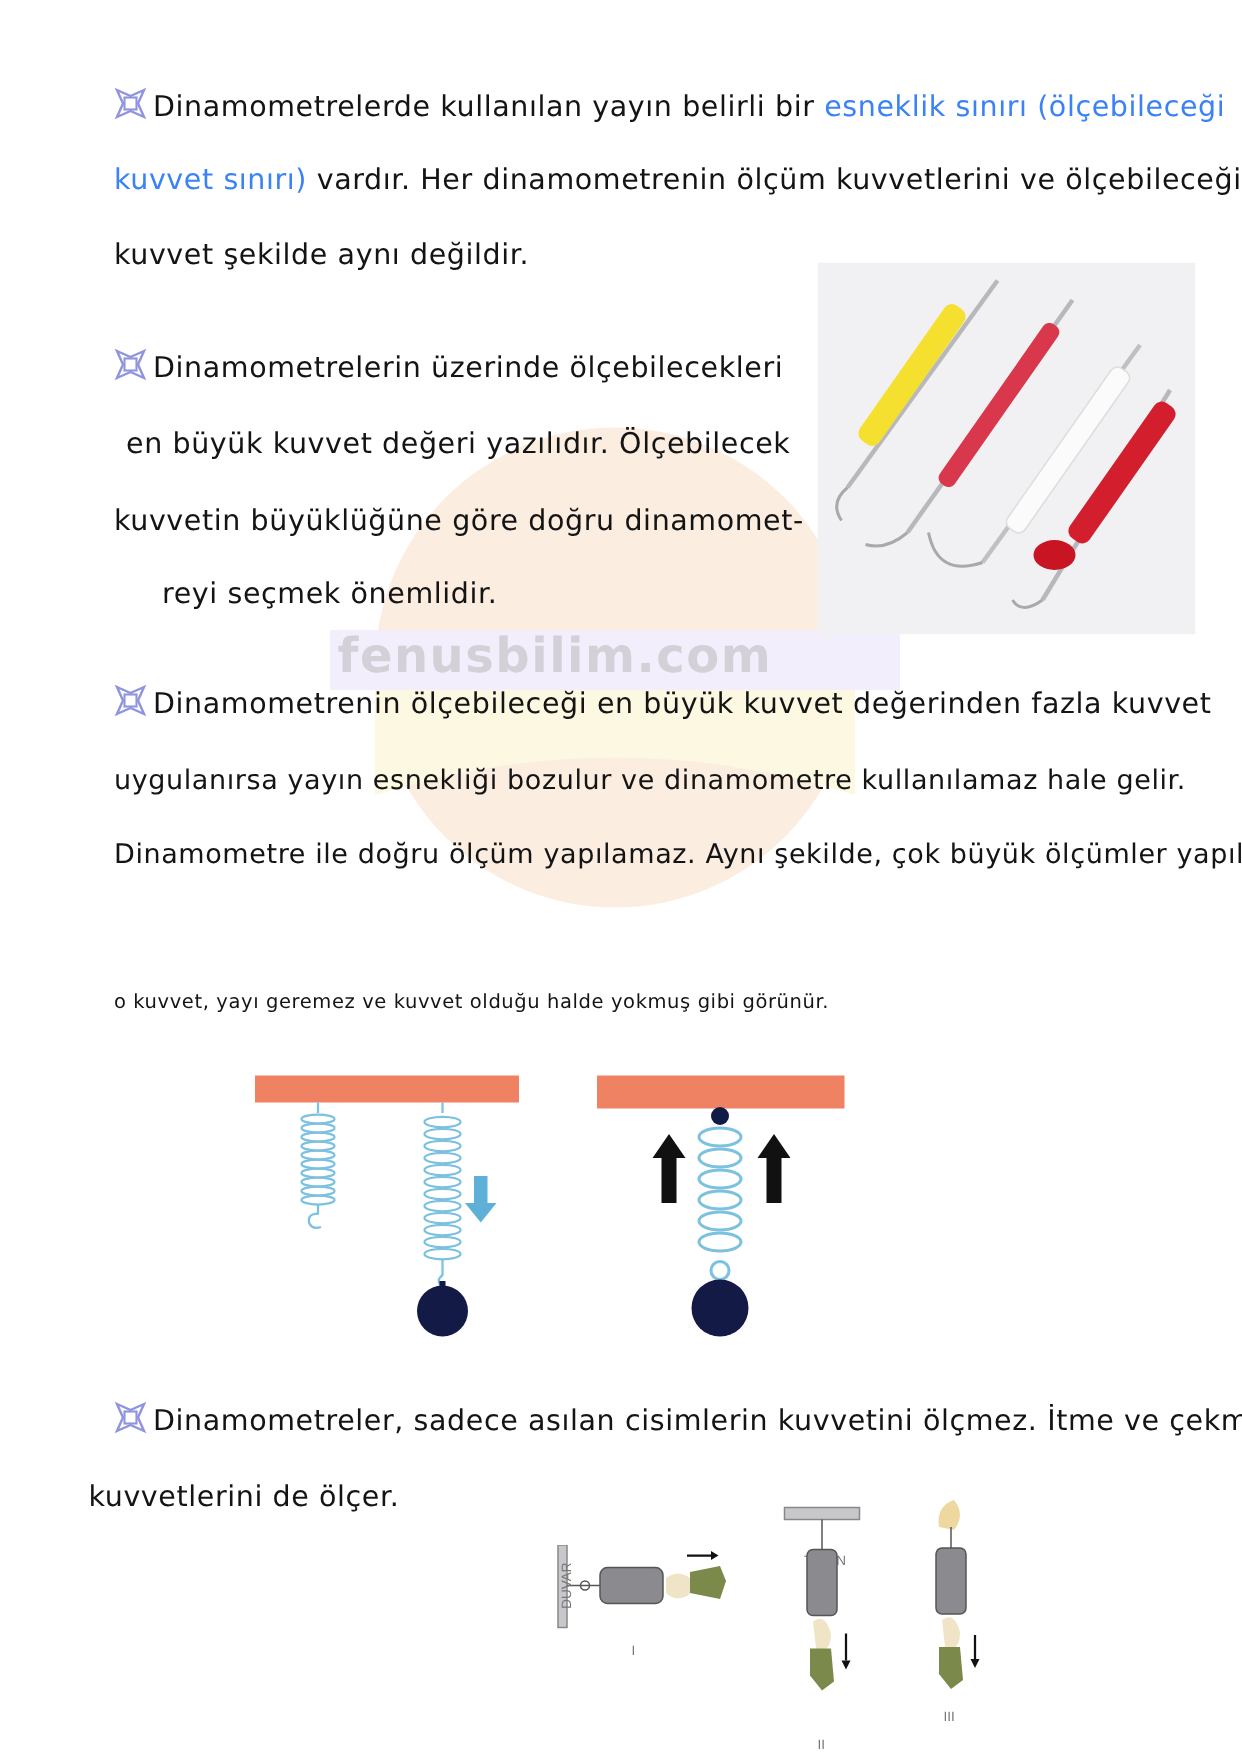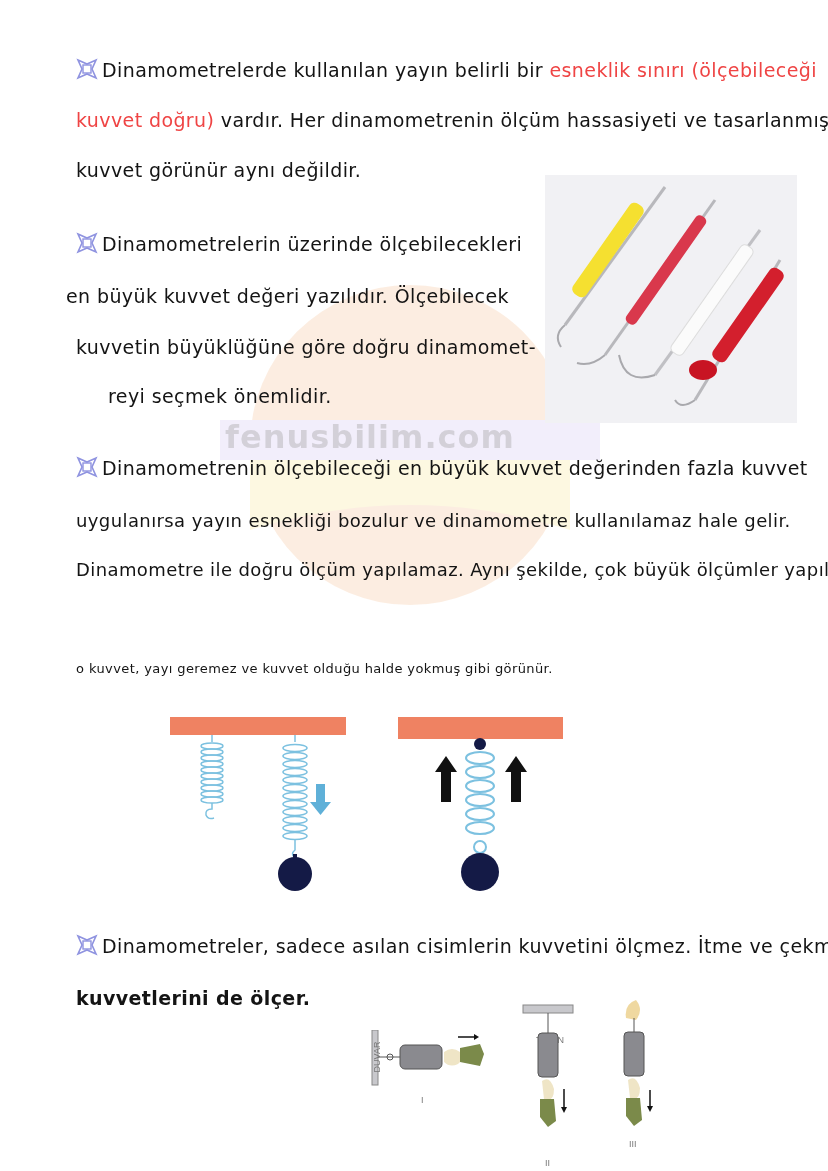--- a/index.html
+++ b/index.html
@@ -5,21 +5,21 @@
   html,body{margin:0;padding:0;background:#ffffff;}
   body{width:828px;height:1171px;position:relative;overflow:hidden;
        font-family:"DejaVu Sans", sans-serif;color:#111;}
   .page{position:absolute;left:0;top:0;width:828px;height:1171px;}
   
   .wm-logo{position:absolute;left:220px;top:270px;width:380px;height:360px;pointer-events:none;opacity:0.22;}
   .wm-text{position:absolute;left:225px;top:418px;font-family:"DejaVu Sans",sans-serif;font-weight:bold;
            font-size:32px;color:#9a9a9a;opacity:0.35;letter-spacing:1px;pointer-events:none;}
   .line{position:absolute;white-space:nowrap;font-family:"DejaVu Sans", sans-serif;font-size:19px;
         letter-spacing:0.4px;color:#141414;line-height:24px;}
-  .blue{color:#ef4444;}
+  .blue{color:#3b82f6;}
   .bullet{display:inline-block;width:22px;height:22px;vertical-align:-3px;margin-right:4px;}
   .figure{position:absolute;}
   .lbl-small{font-family:"Liberation Sans",sans-serif;font-size:9px;color:#777;}
 </style>
 </head>
 <body>
 
 <div class="page">
 
   <svg class="wm-logo" viewBox="0 0 380 360">
@@ -29,24 +29,24 @@
   </svg>
   <div class="wm-text">fenusbilim.com</div>
 
   <div class="line" style="left:76px;top:58px;">
     <svg class="bullet" viewBox="0 0 22 22">
       <path d="M2 2 L11 6 L20 2 L16 11 L20 20 L11 16 L2 20 L6 11Z" fill="none" stroke="#8f93e0" stroke-width="1.6"></path>
       <rect x="7" y="7" width="8" height="8" fill="none" stroke="#8f93e0" stroke-width="1.4"></rect>
     </svg><span>Dinamometrelerde kullanılan yayın belirli bir </span><span class="blue">esneklik sınırı (ölçebileceği</span>
   </div>
   <div class="line" style="left:76px;top:108px;">
-    <span class="blue">kuvvet doğru)</span><span> vardır. Her dinamometrenin ölçüm hassasiyeti ve tasarlanmış</span>
+    <span class="blue">kuvvet sınırı)</span><span> vardır. Her dinamometrenin ölçüm kuvvetlerini ve ölçebileceği</span>
   </div>
   <div class="line" style="left:76px;top:158px;">
-    <span>kuvvet görünür aynı değildir.</span>
+    <span>kuvvet şekilde aynı değildir.</span>
   </div>
 
   <svg class="figure" style="left:545px;top:175px;" width="252" height="248" viewBox="0 0 252 248">
     <rect width="252" height="248" fill="#f1f1f4"></rect>
 
     <g>
       <line x1="120" y1="12" x2="20" y2="150" stroke="#b8b8bc" stroke-width="3"></line>
       <rect x="55" y="20" width="16" height="110" rx="6" transform="rotate(35 63 75)" fill="#f5e030"></rect>
       <path d="M20 150 q-12 10 -4 22" fill="none" stroke="#a9a9ad" stroke-width="2"></path>
     </g>
@@ -70,21 +70,21 @@
       <path d="M150 225 q-14 10 -20 0" fill="none" stroke="#a9a9ad" stroke-width="2"></path>
     </g>
   </svg>
 
   <div class="line" style="left:76px;top:232px;">
     <svg class="bullet" viewBox="0 0 22 22">
       <path d="M2 2 L11 6 L20 2 L16 11 L20 20 L11 16 L2 20 L6 11Z" fill="none" stroke="#8f93e0" stroke-width="1.6"></path>
       <rect x="7" y="7" width="8" height="8" fill="none" stroke="#8f93e0" stroke-width="1.4"></rect>
     </svg><span>Dinamometrelerin üzerinde ölçebilecekleri</span>
   </div>
-  <div class="line" style="left:66px;top:284px;">en büyük kuvvet değeri yazılıdır. Ölçebilecek</div>
+  <div class="line" style="left:84px;top:284px;">en büyük kuvvet değeri yazılıdır. Ölçebilecek</div>
   <div class="line" style="left:76px;top:335px;">kuvvetin büyüklüğüne göre doğru dinamomet-</div>
   <div class="line" style="left:76px;top:384px;margin-left:32px;">reyi seçmek önemlidir.</div>
 
   <div class="line" style="left:76px;top:456px;">
     <svg class="bullet" viewBox="0 0 22 22">
       <path d="M2 2 L11 6 L20 2 L16 11 L20 20 L11 16 L2 20 L6 11Z" fill="none" stroke="#8f93e0" stroke-width="1.6"></path>
       <rect x="7" y="7" width="8" height="8" fill="none" stroke="#8f93e0" stroke-width="1.4"></rect>
     </svg><span>Dinamometrenin ölçebileceği en büyük kuvvet değerinden fazla kuvvet</span>
   </div>
   <div class="line" style="left:76px;top:509px;font-size:18px;">uygulanırsa yayın esnekliği bozulur ve dinamometre kullanılamaz hale gelir.</div>
@@ -155,21 +155,21 @@
       <polygon points="340,60 362,60 351,44" fill="#111"></polygon>
     </g>
   </svg>
 
   <div class="line" style="left:76px;top:934px;">
     <svg class="bullet" viewBox="0 0 22 22">
       <path d="M2 2 L11 6 L20 2 L16 11 L20 20 L11 16 L2 20 L6 11Z" fill="none" stroke="#8f93e0" stroke-width="1.6"></path>
       <rect x="7" y="7" width="8" height="8" fill="none" stroke="#8f93e0" stroke-width="1.4"></rect>
     </svg><span>Dinamometreler, sadece asılan cisimlerin kuvvetini ölçmez. İtme ve çekme</span>
   </div>
-  <div class="line" style="left:76px;top:986px;font-weight:bold;">kuvvetlerini de ölçer.</div>
+  <div class="line" style="left:59px;top:986px;">kuvvetlerini de ölçer.</div>
 
   <div class="figure" style="left:368px;top:1030px;width:150px;height:90px;">
     <svg width="150" height="90" viewBox="0 0 150 90" style="position:absolute;left:0;top:0;">
       <rect x="4" y="0" width="6" height="55" fill="#c8c8cc" stroke="#888"></rect>
       <line x1="10" y1="27" x2="32" y2="27" stroke="#555" stroke-width="1"></line>
       <circle cx="22" cy="27" r="3" fill="none" stroke="#555"></circle>
       <rect x="32" y="15" width="42" height="24" rx="5" fill="#8a8a8f" stroke="#555"></rect>
       <path d="M76 22 q8 -6 16 0 q6 6 -2 12 q-8 4 -14 -2z" fill="#efe5c6"></path>
       <path d="M92 18 l20 -4 l4 10 l-4 12 l-20 -4z" fill="#7b8a4a"></path>
       <line x1="90" y1="7" x2="106" y2="7" stroke="#111" stroke-width="1.5"></line>

